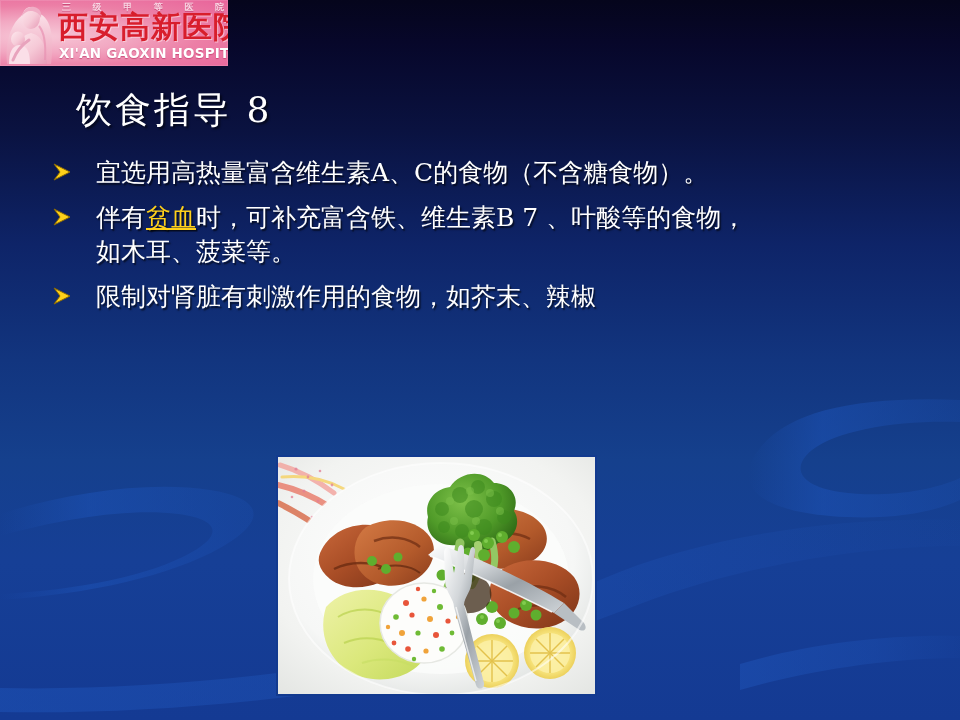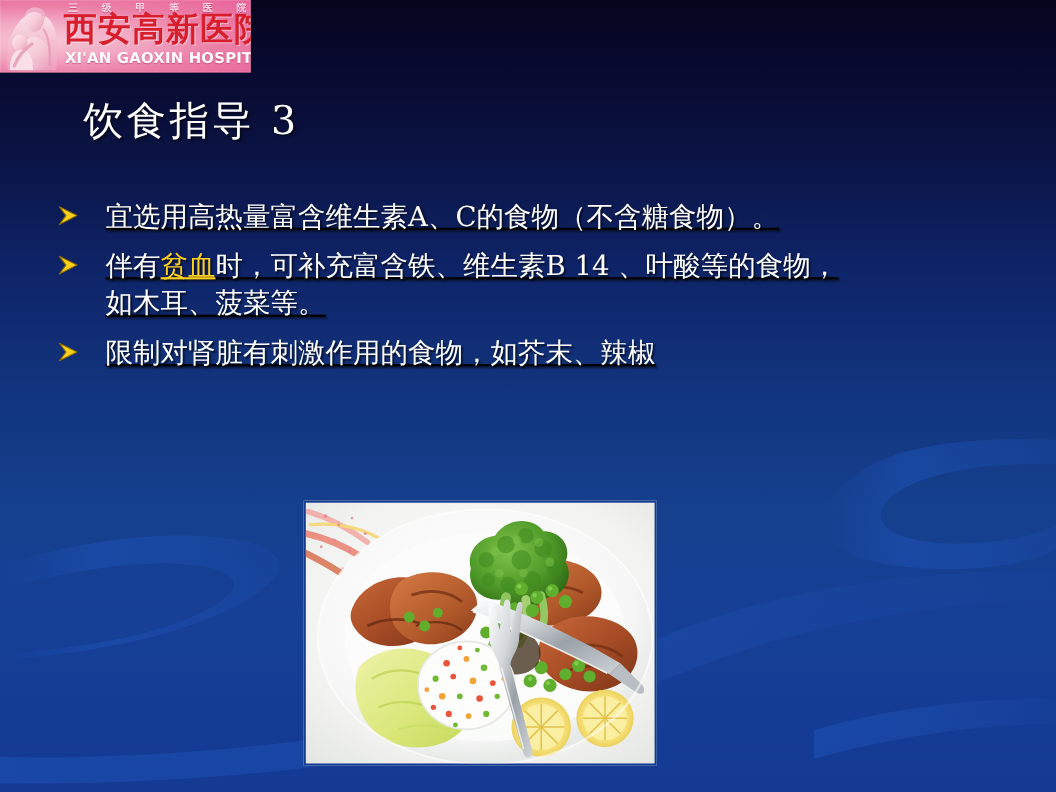--- a/index.html
+++ b/index.html
@@ -106,23 +106,22 @@
     color: #ffffff;
     letter-spacing: 3px;
     text-shadow: 2px 2px 2px rgba(0,0,0,0.55);
     white-space: nowrap;
   }
 
   
   #bullets {
     position: absolute;
     left: 52px;
-    top: 180px;
+    top: 156px;
     width: 880px;
-    text-decoration: underline;
   }
   .bullet {
     display: flex;
     align-items: flex-start;
     margin-bottom: 11px;
   }
   .bullet-marker {
     flex: 0 0 auto;
     width: 44px;
     padding-top: 6px;
@@ -225,41 +224,41 @@
       <span>甲</span>
       <span>等</span>
       <span>医</span>
       <span>院</span>
     </div>
 
     <div id="logo-main-chars">西安高新医院</div>
     <div id="logo-en">XI'AN GAOXIN HOSPITAL</div>
   </div>
 
-  <div id="title">饮食指导 3</div>
+  <div id="title">饮食指导 8</div>
 
   <div id="bullets">
       <div class="bullet">
         <div class="bullet-marker">
           <svg width="22" height="20" viewBox="0 0 22 20">
             <path d="M2,2 L18,10 L2,18 L8,10 Z" fill="#ffd11a" stroke="#8c6a00" stroke-width="1" stroke-linejoin="round"></path>
           </svg>
         </div>
         <div class="bullet-body">
           <div><span>宜选用高热量富含维生素A、C的食物（不含糖食物）。</span></div>
         </div>
       </div>
       <div class="bullet">
         <div class="bullet-marker">
           <svg width="22" height="20" viewBox="0 0 22 20">
             <path d="M2,2 L18,10 L2,18 L8,10 Z" fill="#ffd11a" stroke="#8c6a00" stroke-width="1" stroke-linejoin="round"></path>
           </svg>
         </div>
         <div class="bullet-body">
-          <div><span>伴有</span><span class="hl">贫血</span><span>时，可补充富含铁、维生素B 14 、叶酸等的食物，</span></div>
+          <div><span>伴有</span><span class="hl">贫血</span><span>时，可补充富含铁、维生素B 7 、叶酸等的食物，</span></div>
           <div><span>如木耳、菠菜等。</span></div>
         </div>
       </div>
       <div class="bullet">
         <div class="bullet-marker">
           <svg width="22" height="20" viewBox="0 0 22 20">
             <path d="M2,2 L18,10 L2,18 L8,10 Z" fill="#ffd11a" stroke="#8c6a00" stroke-width="1" stroke-linejoin="round"></path>
           </svg>
         </div>
         <div class="bullet-body">

